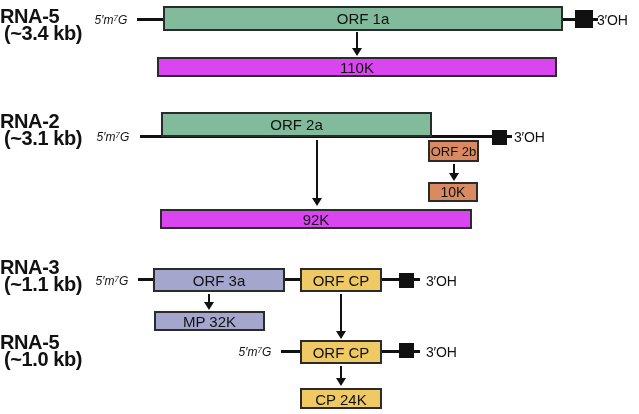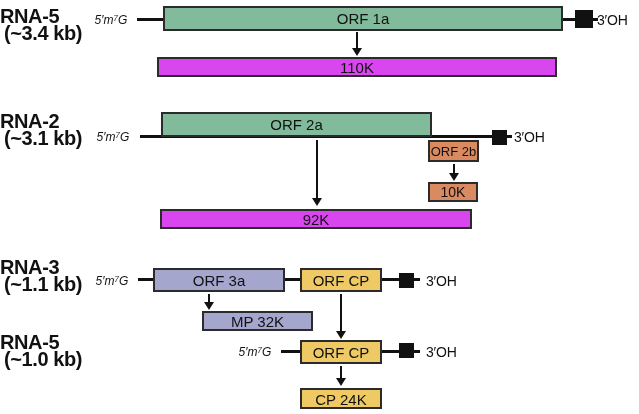--- a/index.html
+++ b/index.html
@@ -130,21 +130,21 @@
     </div>
     <div class="box b-orfcp3" style="background-color: rgb(238, 201, 100);">
       <span>ORF CP</span>
     </div>
     <div class="sq s3"></div>
     <div class="oh o3">3′OH</div>
     <div class="arrow a3">
         <i class="shaft"></i>
         <i class="head"></i>
       </div>
-    <div class="box b-mp32k" style="background-color: rgb(165, 166, 206); margin-left: 48px;">
+    <div class="box b-mp32k" style="background-color: rgb(165, 166, 206);">
       <span>MP 32K</span>
     </div>
     <div class="arrow a34">
         <i class="shaft"></i>
         <i class="head"></i>
       </div>
   </div>
 
   <div>
     <div class="rna-label r4n">RNA-5</div>

